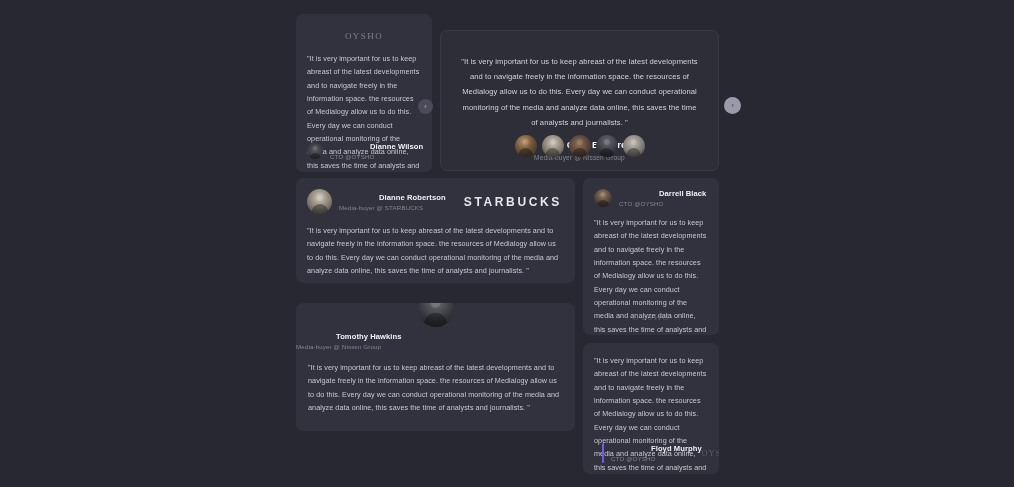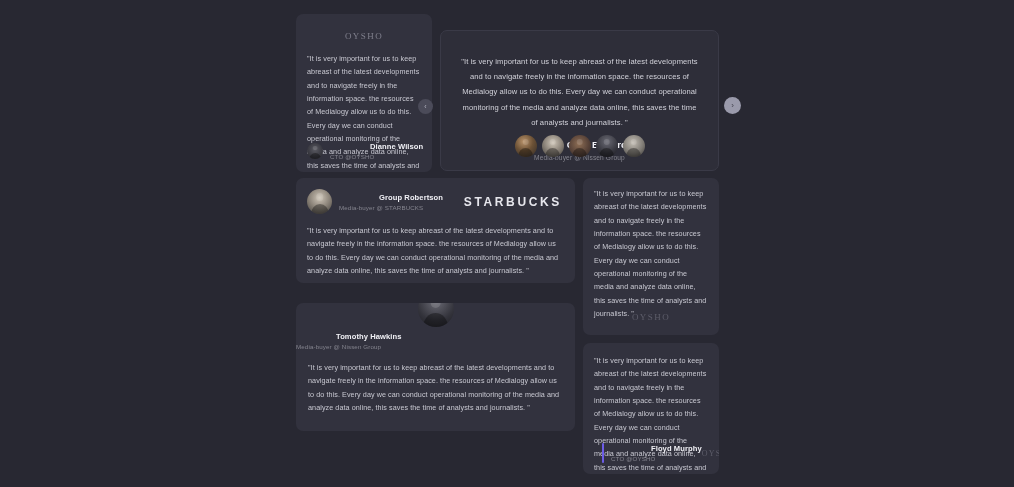--- a/index.html
+++ b/index.html
@@ -199,30 +199,37 @@
   </div>
   <div class="nav-arrow next" style="left:724px; top:97px;">
     <span>›</span>
   </div>
 
   <div class="card" style="left:296px; top:178px; width:279px; height:105px;">
     <div style="display:flex; align-items:center; padding:11px 13px 0 11px;">
       <div class="person" style="flex:1;">
         <div class="avatar av-b" style="width:25px; height:25px;"></div>
         <div>
-          <div class="person-name">Group Robertson</div>
+          <div class="person-name">Dianne Robertson</div>
           <div class="person-role">Media-buyer @ STARBUCKS</div>
         </div>
       </div>
       <span class="starbucks">STARBUCKS</span>
     </div>
     <div class="quote" style="padding:10px 13px 0 11px;">"It is very important for us to keep abreast of the latest developments and to navigate freely in the information space. the resources of Medialogy allow us to do this. Every day we can conduct operational monitoring of the media and analyze data online, this saves the time of analysts and journalists. "</div>
   </div>
 
   <div class="card" style="left:583px; top:178px; width:136px; height:157px;">
+    <div class="person" style="padding:11px 11px 0 11px;">
+      <div class="avatar av-f" style="width:18px; height:18px;"></div>
+      <div>
+        <div class="person-name">Darrell Black</div>
+        <div class="person-role">CTO @OYSHO</div>
+      </div>
+    </div>
     <div class="quote" style="padding:9px 11px 0 11px;">"It is very important for us to keep abreast of the latest developments and to navigate freely in the information space. the resources of Medialogy allow us to do this. Every day we can conduct operational monitoring of the media and analyze data online, this saves the time of analysts and journalists. "</div>
     <div style="text-align:center; position:absolute; bottom:11px; left:0; right:0;">
       <span class="oysho dim">OYSHO</span>
     </div>
   </div>
 
   <div class="card" style="left:296px; top:303px; width:279px; height:128px;">
     <div style="padding-top:3px;">
       <div class="avatar av-g" style="width:36px; height:36px; margin:0 auto; position:relative; top:-15px;"></div>
       <div class="person-name" style="margin-top:-10px;">Tomothy Hawkins</div>

